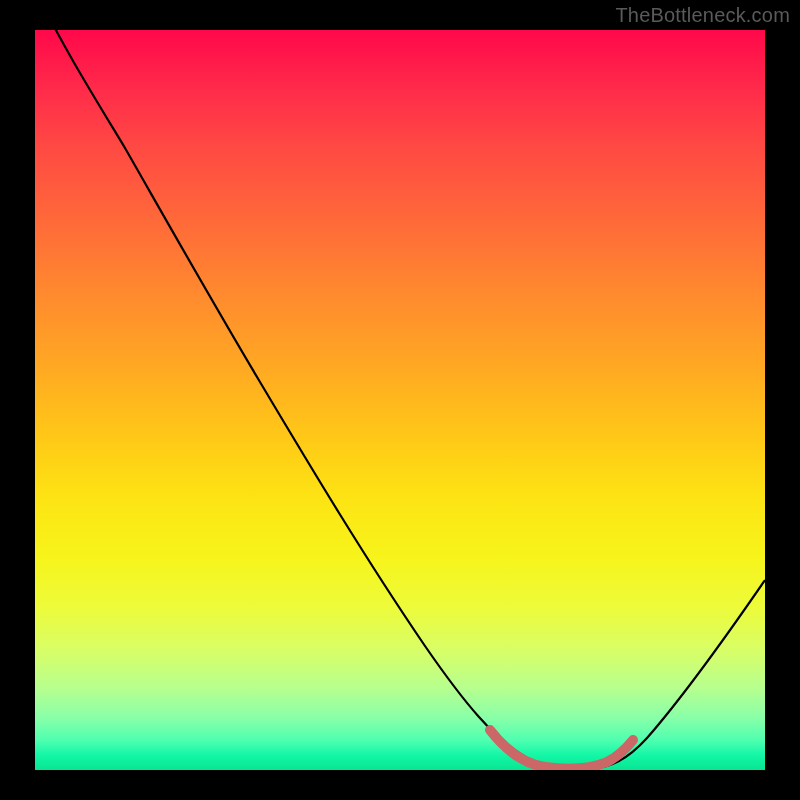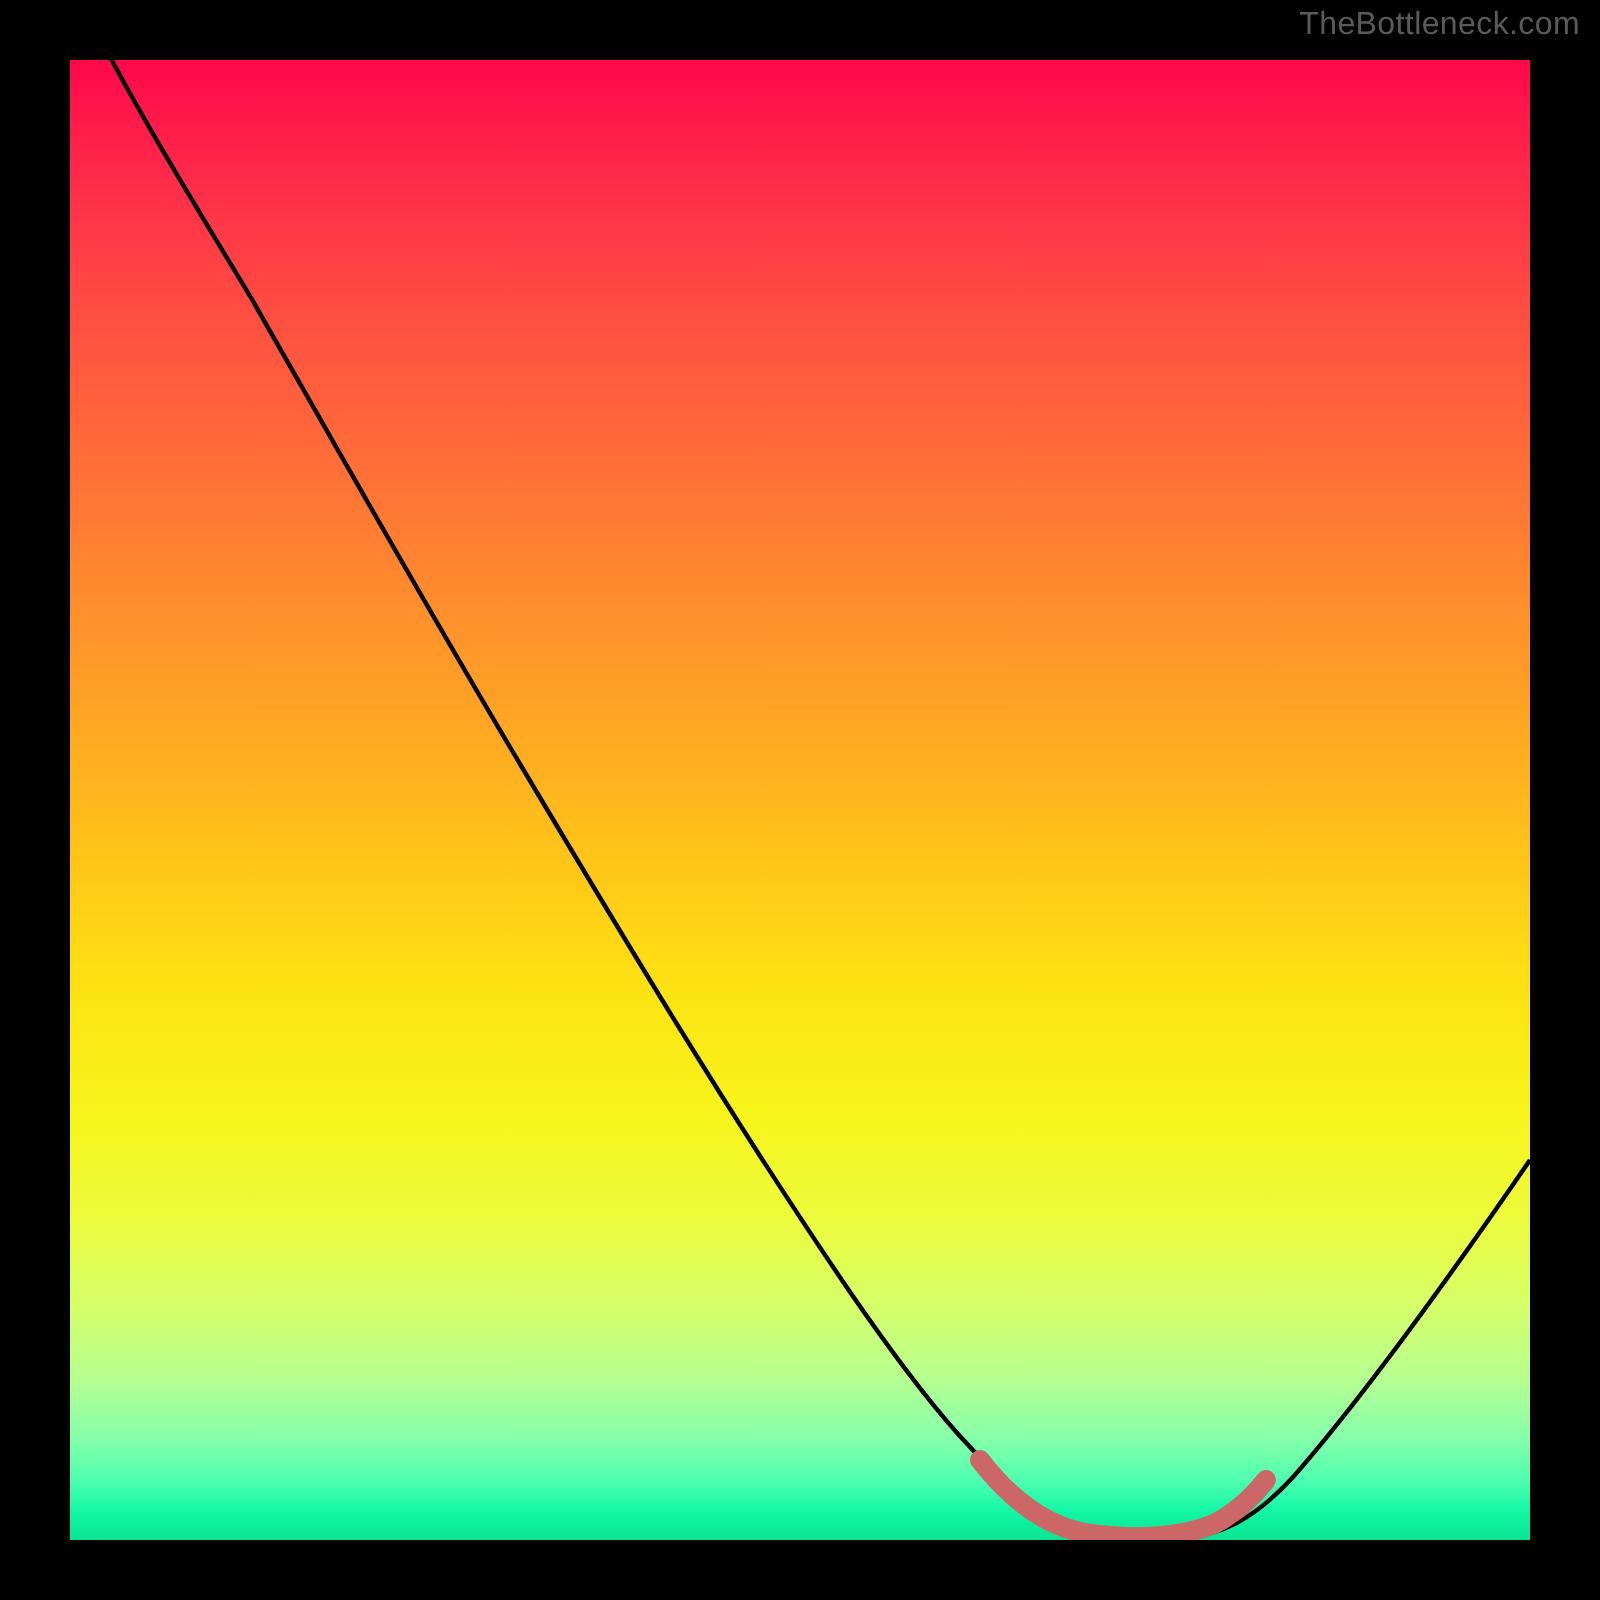--- a/index.html
+++ b/index.html
@@ -15,21 +15,21 @@
     position: relative;
     width: 800px;
     height: 800px;
     background: #000;
   }
   .watermark {
     position: absolute;
     top: 4px;
     right: 10px;
     color: #5a5a5a;
-    font-size: 16px;
+    font-size: 20px;
     font-weight: 400;
     letter-spacing: 0.2px;
     z-index: 10;
   }
   .plot-area {
     position: absolute;
     left: 35px;
     top: 30px;
     width: 730px;
     height: 740px;

